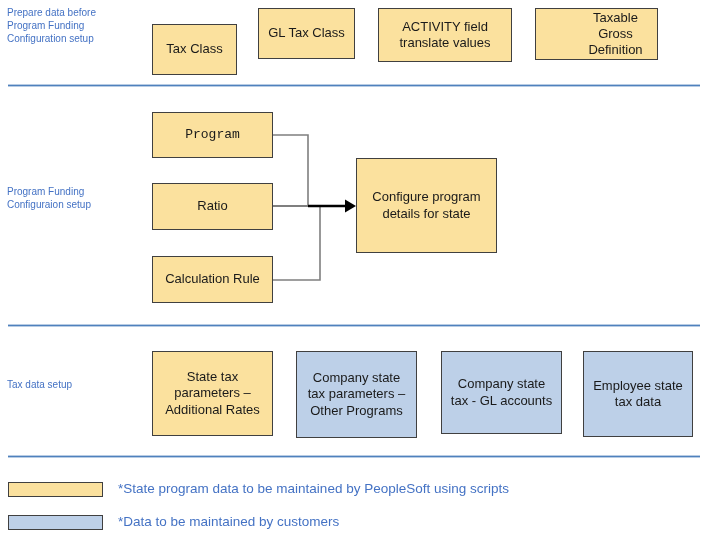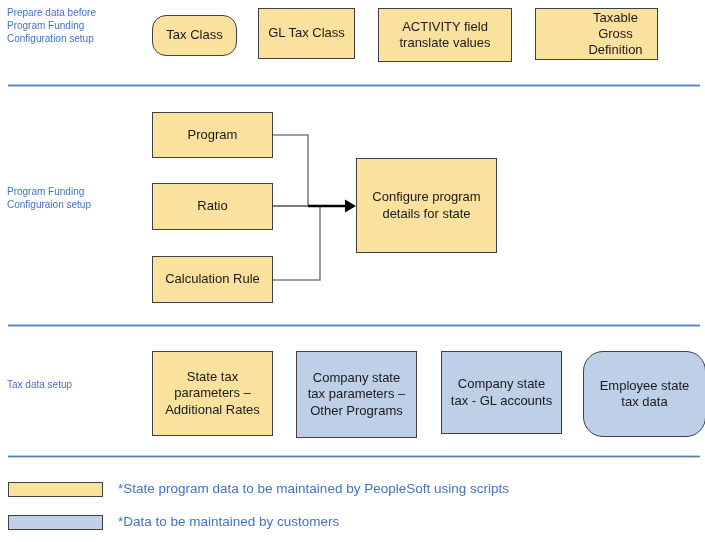--- a/index.html
+++ b/index.html
@@ -32,33 +32,33 @@
 </style>
 </head>
 <body>
 
 <div class="canvas">
 
   <div class="section-label" style="left:7px;top:6px;width:145px;">Prepare data before
 Program Funding
 Configuration setup</div>
 
-  <div class="box yellow" style="left:152px;top:15px;width:85px;height:41px;border-radius:14px;">Tax Class</div>
+  <div class="box yellow" style="left:152px;top:24px;width:85px;height:51px;">Tax Class</div>
   <div class="box yellow" style="left:258px;top:8px;width:97px;height:51px;">GL Tax Class</div>
   <div class="box yellow" style="left:378px;top:8px;width:134px;height:54px;">ACTIVITY field
 translate values</div>
   <div class="box yellow" style="left:535px;top:8px;width:123px;height:52px;padding-left:40px;">Taxable Gross
 Definition</div>
 
   <div class="sep" style="top:85px;"></div>
 
   <div class="section-label" style="left:7px;top:185px;width:145px;">Program Funding
 Configuraion setup</div>
 
-  <div class="box yellow" style="left:152px;top:112px;width:121px;height:46px;">Program</div>
+  <div class="box yellow" style="left:152px;top:112px;width:121px;height:46px;font-family:Liberation Mono, monospace;">Program</div>
   <div class="box yellow" style="left:152px;top:183px;width:121px;height:47px;">Ratio</div>
   <div class="box yellow" style="left:152px;top:256px;width:121px;height:47px;">Calculation Rule</div>
   <div class="box yellow" style="left:356px;top:158px;width:141px;height:95px;">Configure program
 details for state</div>
 
   <svg class="connectors" width="705" height="542">
     <polyline points="273,135 308,135 308,206" fill="none" stroke="#7F7F7F" stroke-width="1.6"></polyline>
     <polyline points="273,280 320,280 320,206" fill="none" stroke="#7F7F7F" stroke-width="1.6"></polyline>
     <line x1="273" y1="206" x2="310" y2="206" stroke="#7F7F7F" stroke-width="2"></line>
     <line x1="308" y1="206" x2="347" y2="206" stroke="#000000" stroke-width="2.6"></line>
@@ -70,21 +70,21 @@
   <div class="section-label" style="left:7px;top:378px;width:145px;">Tax data setup</div>
 
   <div class="box yellow" style="left:152px;top:351px;width:121px;height:85px;">State tax
 parameters –
 Additional Rates</div>
   <div class="box blue" style="left:296px;top:351px;width:121px;height:87px;">Company state
 tax parameters –
 Other Programs</div>
   <div class="box blue" style="left:441px;top:351px;width:121px;height:83px;">Company state
 tax - GL accounts</div>
-  <div class="box blue" style="left:583px;top:351px;width:123px;height:86px;border-radius:20px;">Employee state
+  <div class="box blue" style="left:583px;top:351px;width:110px;height:86px;">Employee state
 tax data</div>
 
   <div class="sep" style="top:456px;"></div>
 
   <div class="legend-swatch" style="top:482px;background:#FBE19E;"></div>
   <div class="legend-text" style="top:481px;text-align:right;">*State program data to be maintained by PeopleSoft using scripts</div>
 
   <div class="legend-swatch" style="top:515px;background:#BDD0E8;"></div>
   <div class="legend-text" style="top:514px;">*Data to be maintained by customers</div>
 

